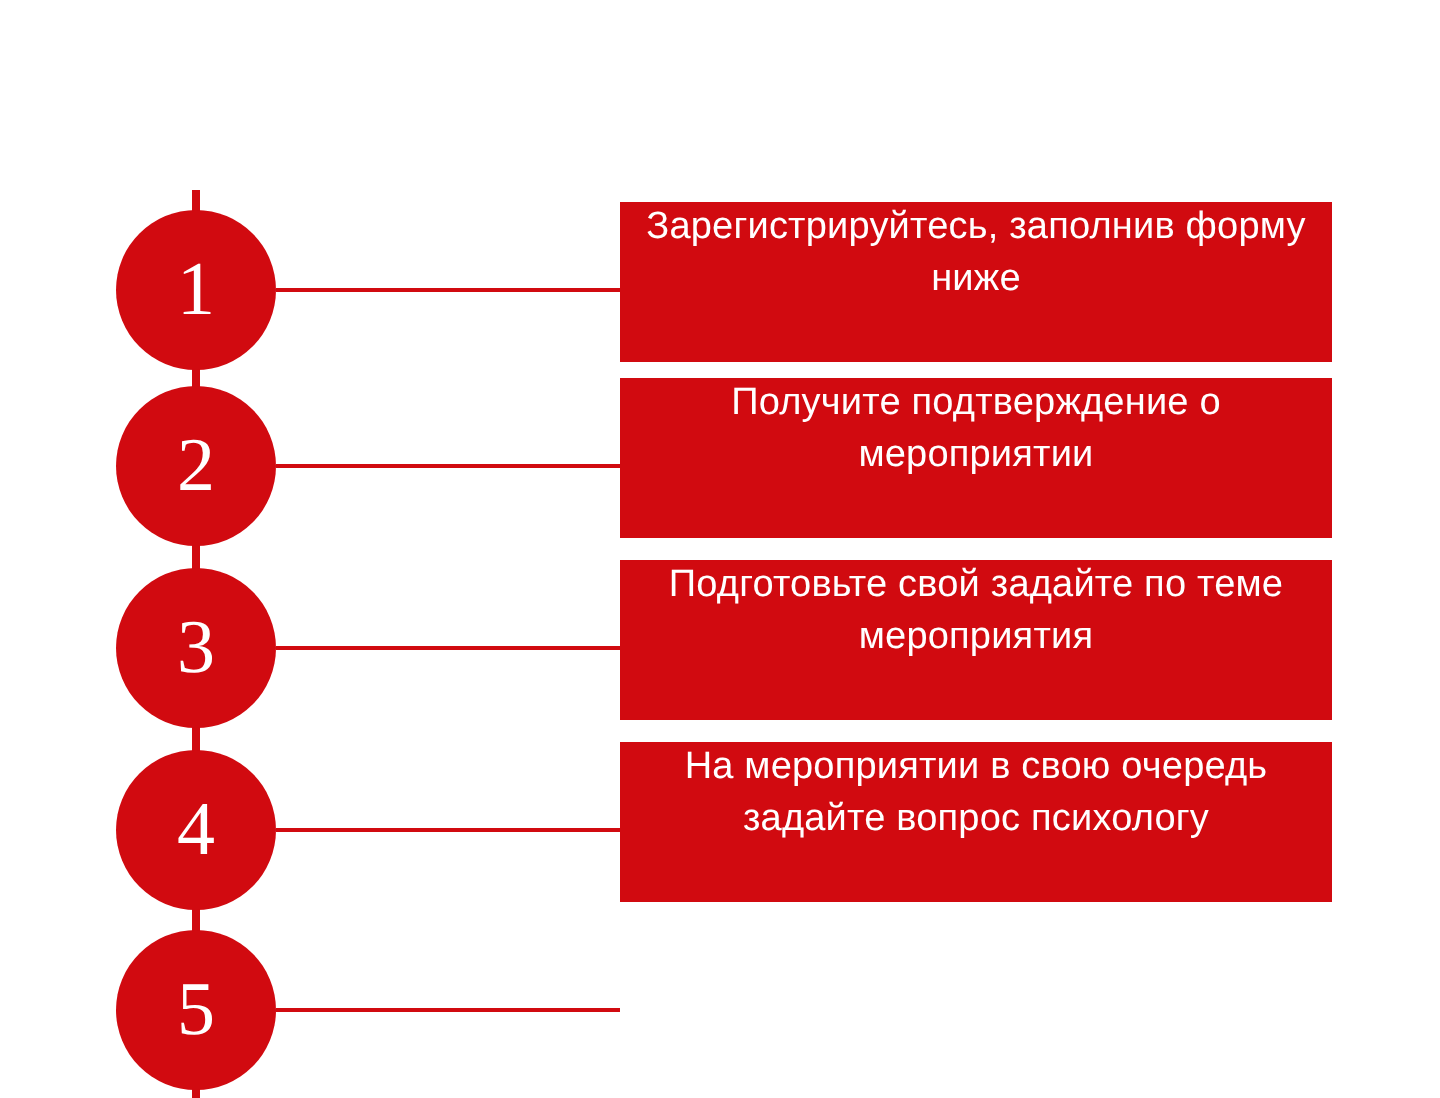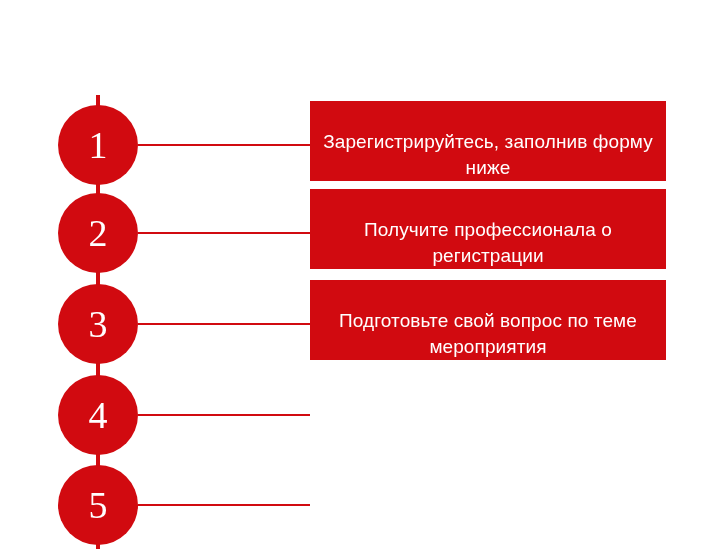--- a/index.html
+++ b/index.html
@@ -59,21 +59,21 @@
   }
   .box {
     position: absolute;
     left: 310px;
     top: 6px;
     width: 356px;
     height: 80px;
     background: #d10a10;
     color: #ffffff;
     display: flex;
-    align-items: flex-end;
+    align-items: flex-start;
     justify-content: center;
     text-align: center;
     padding: 0 10px;
     box-sizing: border-box;
   }
   .box-text {
     font-size: 19px;
     line-height: 1.38;
     font-family: "Liberation Sans", sans-serif;
     letter-spacing: 0.1px;
@@ -100,39 +100,42 @@
       <span class="box-text">Зарегистрируйтесь, заполнив форму ниже</span>
     </div>
   </div>
 
   <div class="step step-2">
     <div class="circle">
       <span>2</span>
     </div>
     <div class="connector"></div>
     <div class="box">
-      <span class="box-text">Получите профессионала о регистрации</span>
+      <span class="box-text">Получите подтверждение о мероприятии</span>
     </div>
   </div>
 
   <div class="step step-3">
     <div class="circle">
       <span>3</span>
     </div>
     <div class="connector"></div>
     <div class="box">
-      <span class="box-text">Подготовьте свой вопрос по теме мероприятия</span>
+      <span class="box-text">Подготовьте свой задайте по теме мероприятия</span>
     </div>
   </div>
 
   <div class="step step-4">
     <div class="circle">
       <span>4</span>
     </div>
     <div class="connector"></div>
+    <div class="box">
+      <span class="box-text">На мероприятии в свою очередь задайте вопрос психологу</span>
+    </div>
   </div>
 
   <div class="step step-5">
     <div class="circle">
       <span>5</span>
     </div>
     <div class="connector"></div>
   </div>
 
 </div>

